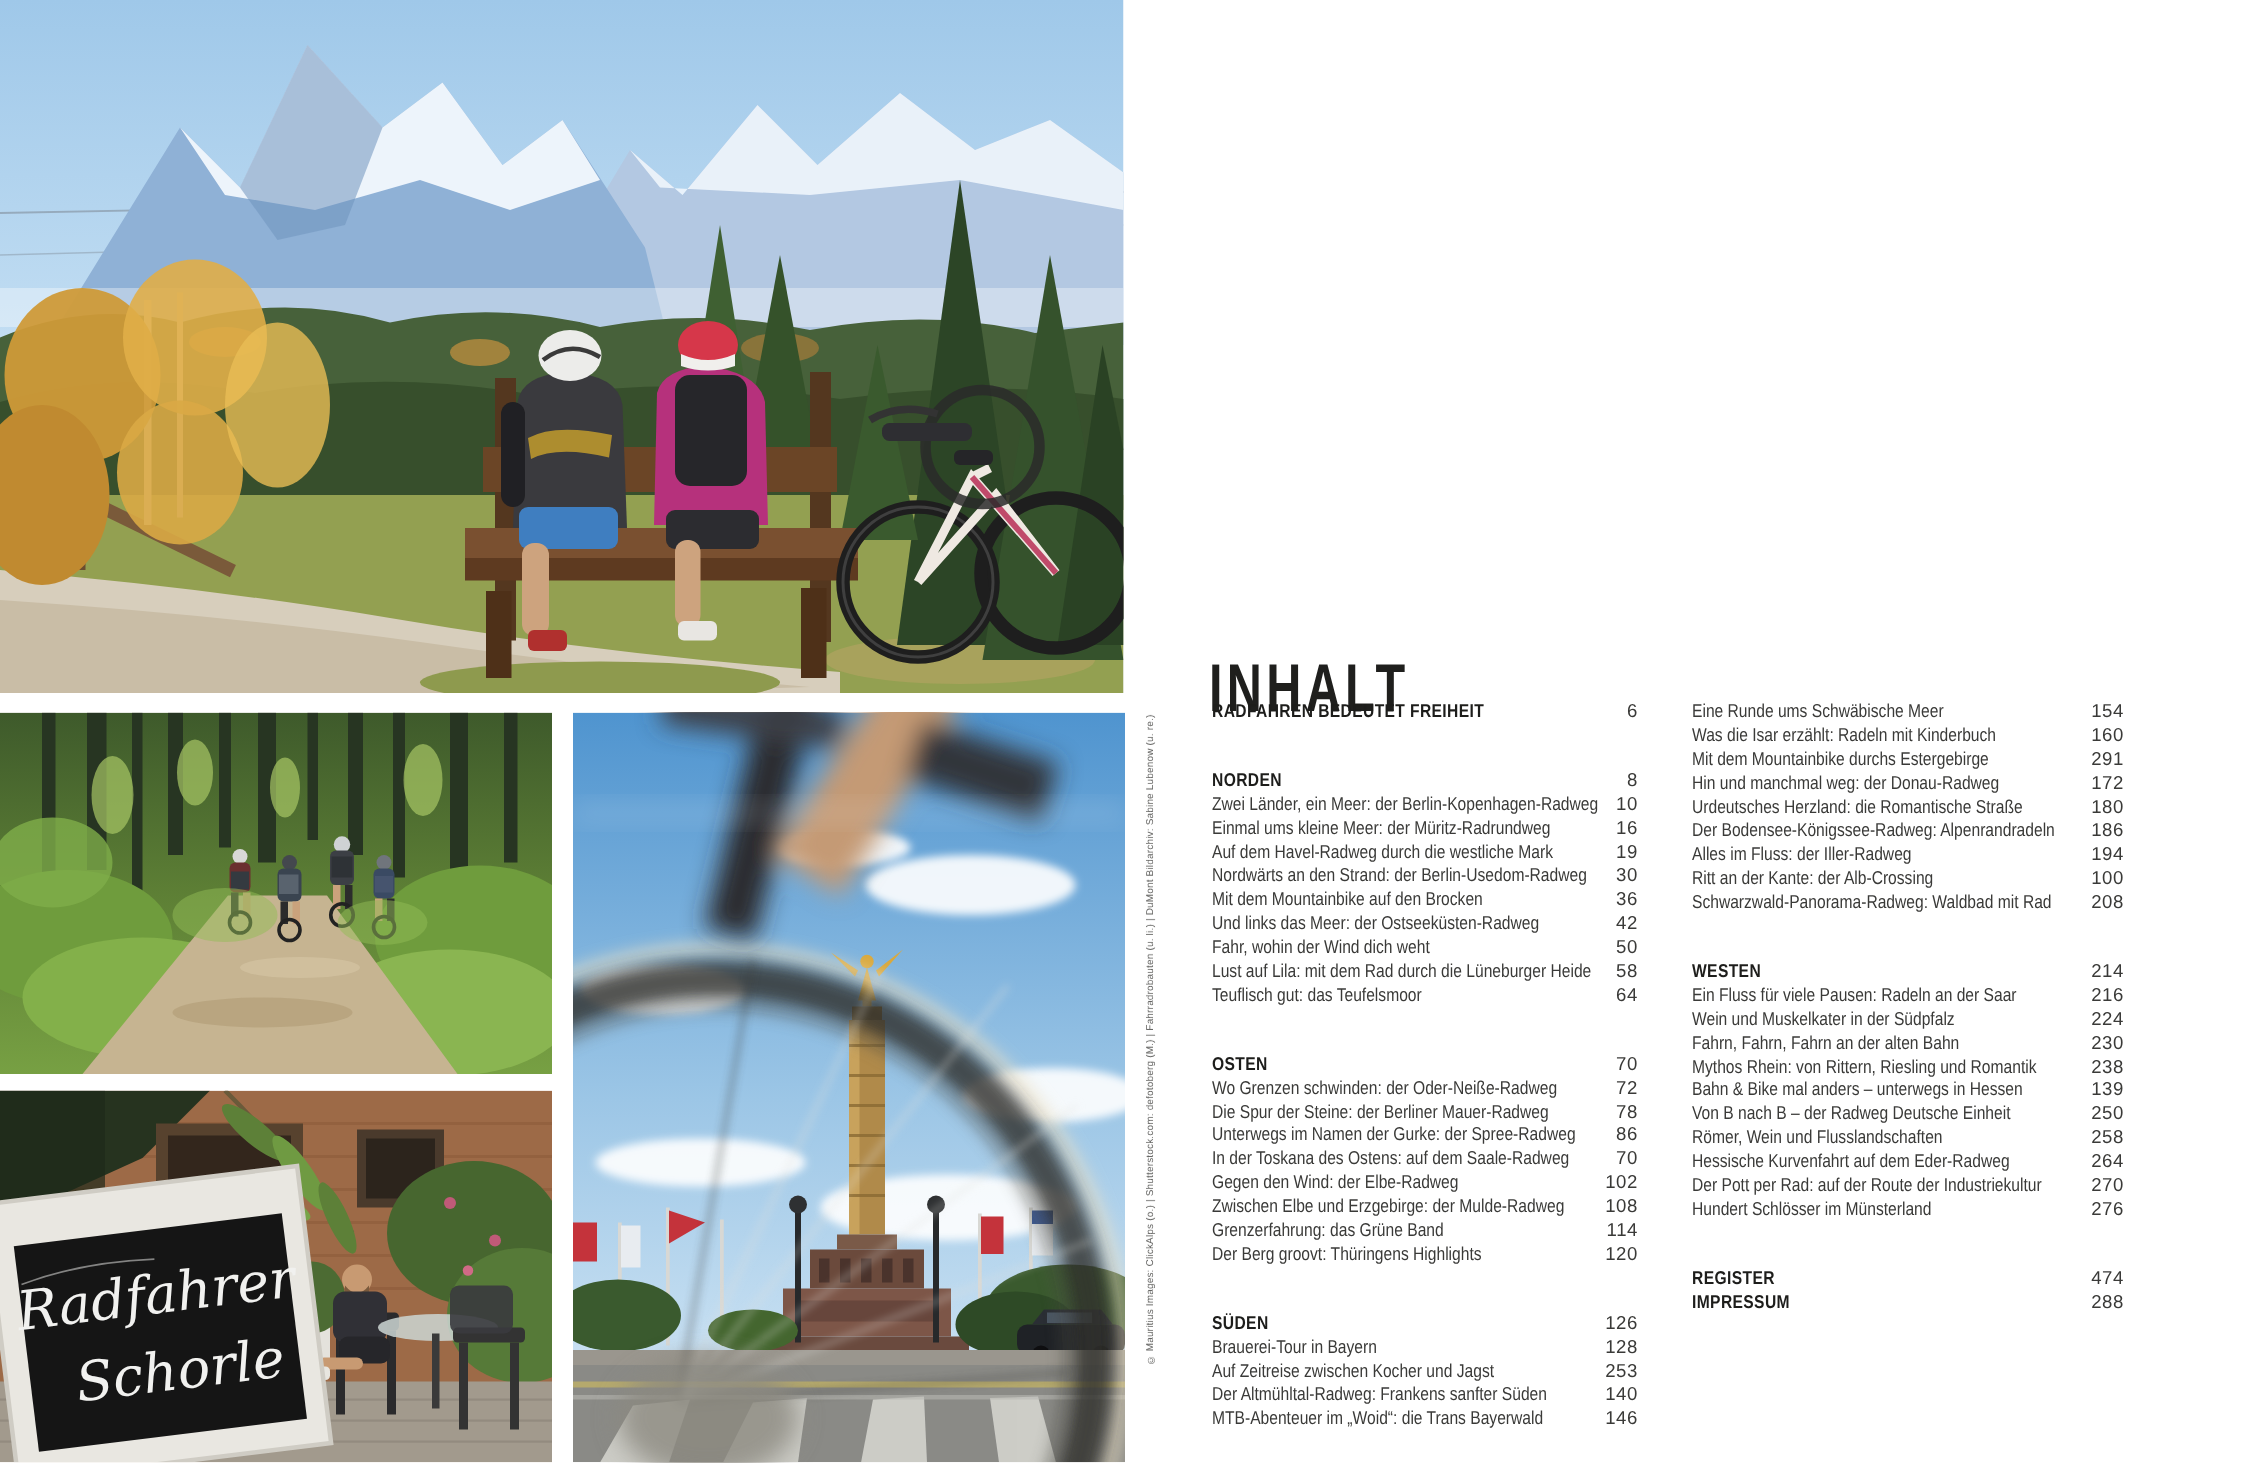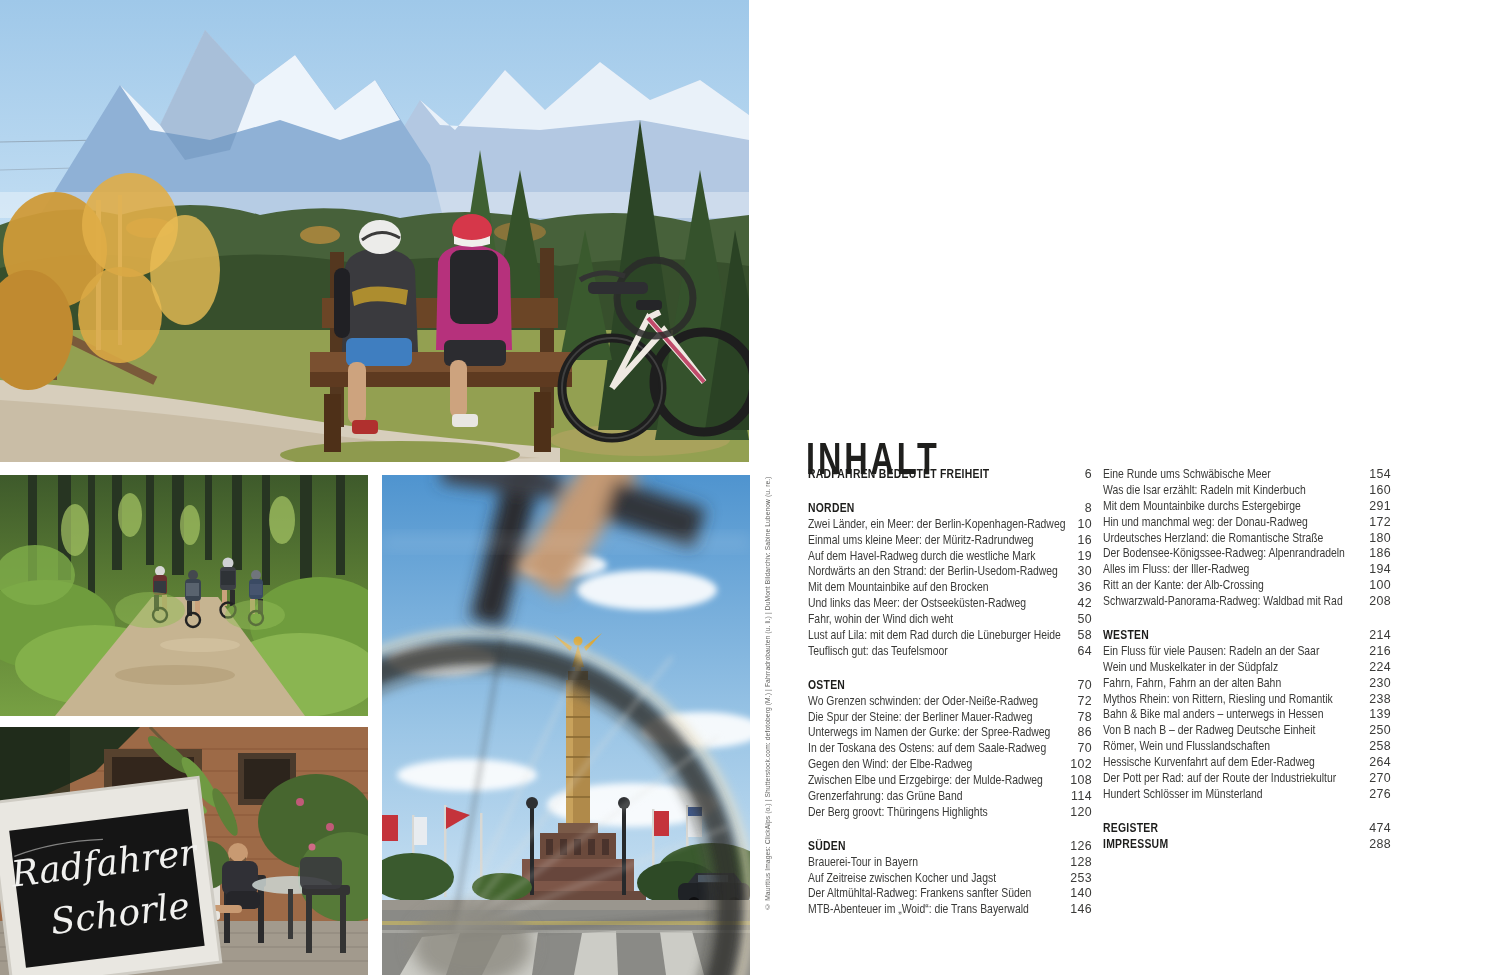--- a/index.html
+++ b/index.html
@@ -7,23 +7,23 @@
           font-family:"Liberation Sans",sans-serif;}
   .photo{position:absolute;overflow:hidden;}
   .photo svg{display:block;}
 
   
   #toc-title{position:absolute;left:806px;top:406px;font-size:45px;font-weight:700;
              color:#1f1f1d;letter-spacing:4px;line-height:1;white-space:nowrap;
              transform:scaleX(0.72);transform-origin:left top;}
   .toc-col{position:absolute;top:467px;}
   #toc-col-1{left:808px;width:284px;}
-  #toc-col-2{left:1103px;width:288px;}
+  #toc-col-2{left:1128px;width:288px;}
   .toc-row{position:relative;height:15.9px;font-size:12.4px;color:#3a3a38;line-height:15.9px;}
-  .toc-row.gap{margin-top:18px;}
+  .toc-row.gap{margin-top:30px;}
   .toc-row.header{font-weight:700;color:#1d1d1b;letter-spacing:0.3px;}
   .toc-row .lbl{display:inline-block;white-space:nowrap;transform:scaleX(0.84);
                 transform-origin:left center;}
   .toc-row .pg{position:absolute;right:0;top:0;font-weight:400;color:#3a3a38;
                letter-spacing:0.4px;}
 
   
   #credit{position:absolute;left:764px;top:500px;height:410px;width:12px;
           writing-mode:vertical-rl;transform:rotate(180deg);
           font-size:6.6px;color:#5f5f5d;letter-spacing:0.15px;white-space:nowrap;}

